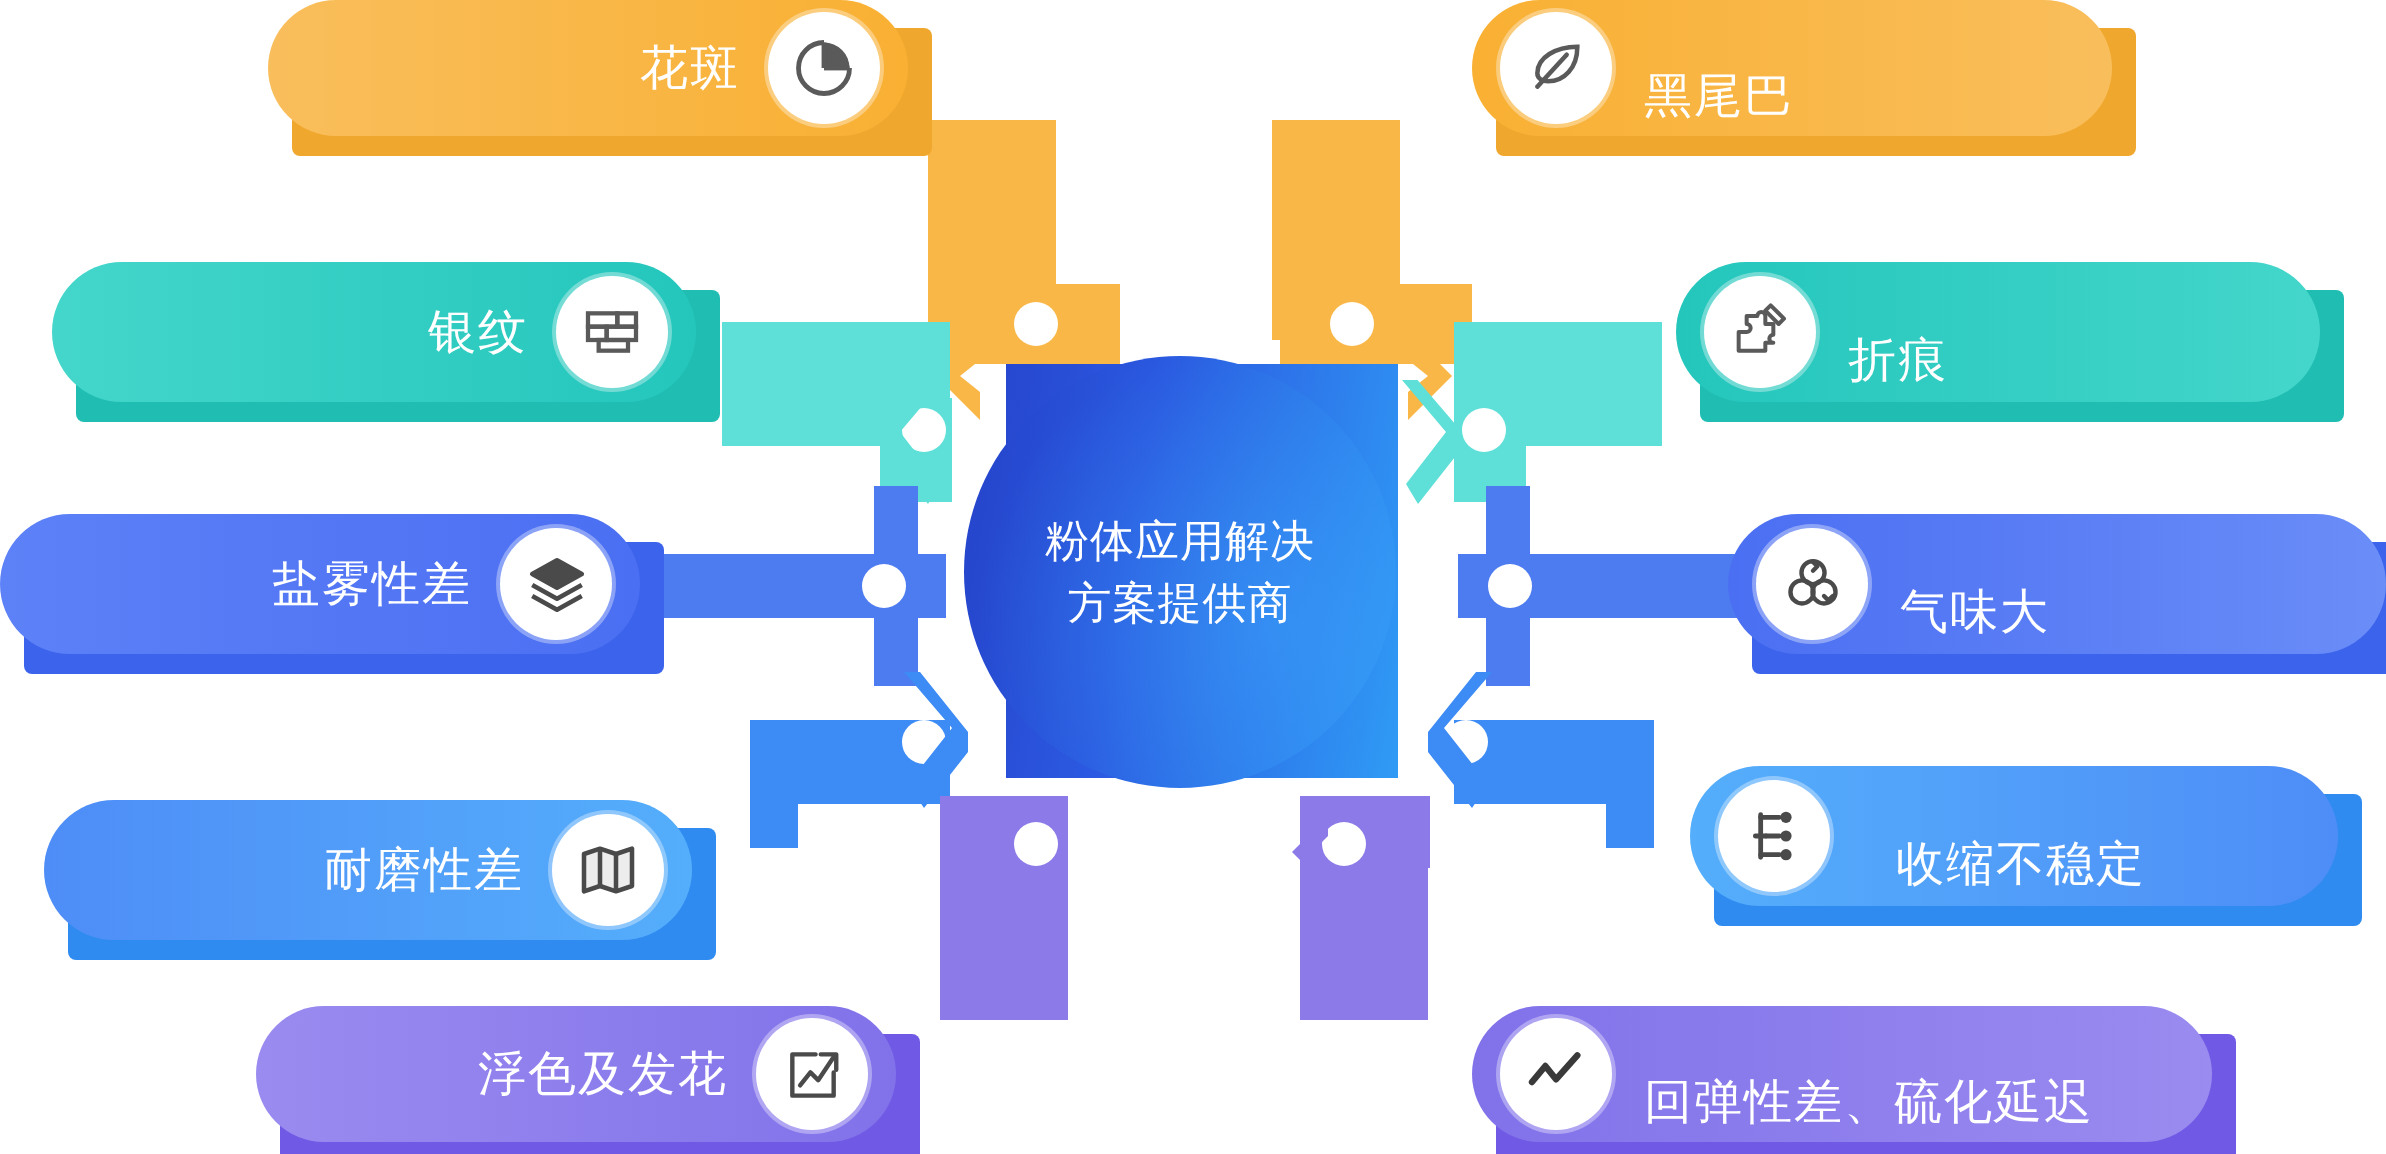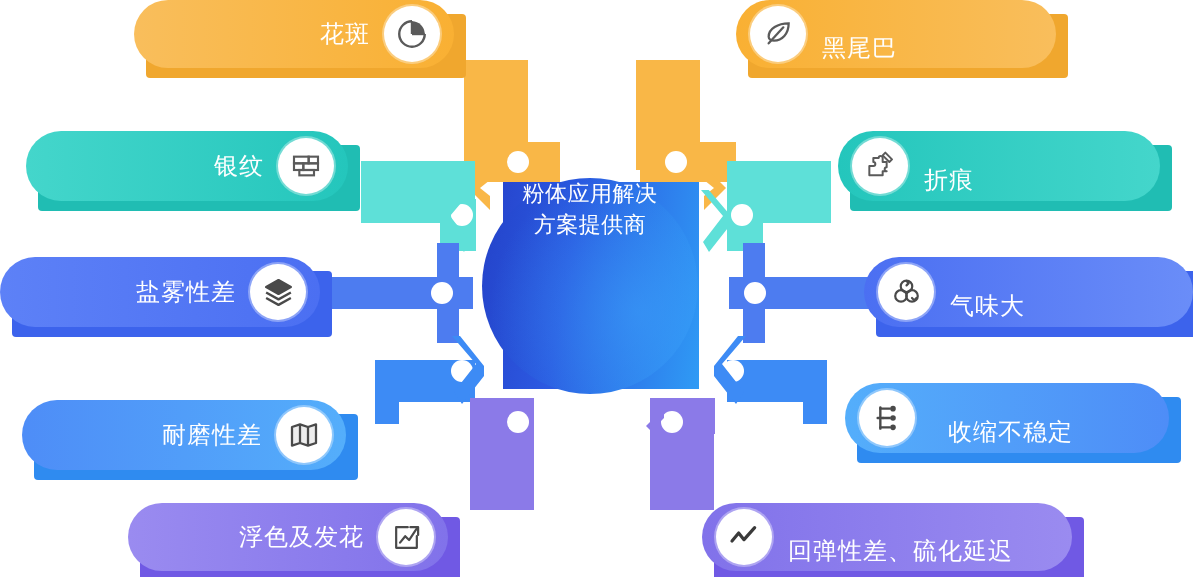--- a/index.html
+++ b/index.html
@@ -27,21 +27,21 @@
     background:linear-gradient(100deg,#2747cf 0%,#2c5ae2 35%,#2f9bf5 100%);
   }
   .center-circle{
     position:absolute;left:482px;top:178px;width:216px;height:216px;
     border-radius:50%;
     background:radial-gradient(circle at 72% 62%, rgba(60,160,250,.55) 0%, rgba(38,80,220,0) 72%),
                linear-gradient(100deg,#2442c9 0%,#2a59e0 40%,#2f9bf5 100%);
   }
   .center-label{
     position:absolute;left:482px;top:178px;width:216px;height:216px;
-    display:flex;justify-content:center;
+    display:flex;align-items:center;justify-content:center;
     color:#ffffff;font-size:22px;line-height:31px;text-align:center;
     letter-spacing:.5px;
   }
   
   .pill-wrap{position:absolute;}
   .pill-back{
     position:absolute;left:12px;top:14px;right:-12px;bottom:-10px;
     border-radius:4px;
   }
   .pill{
@@ -272,21 +272,21 @@
           <path d="M7 19 L14 19"></path>
           <circle cx="16.5" cy="5" r="2.1" fill="#4a4a4a" stroke="none"></circle>
           <circle cx="16.5" cy="12" r="2.1" fill="#4a4a4a" stroke="none"></circle>
           <circle cx="16.5" cy="19" r="2.1" fill="#4a4a4a" stroke="none"></circle>
         </svg>
       </span>
       <span class="pill-text">收缩不稳定</span>
     </div>
   </div>
 
-  <div class="pill-wrap" style="left:702px;top:503px;width:370px;height:68px;">
+  <div class="pill-wrap" style="left:736px;top:503px;width:370px;height:68px;">
     <div class="pill-back" style="background:#7059E4;"></div>
     <div class="pill right" style="background:linear-gradient(90deg,#8172EA 0%,#9A8BF0 100%);">
       <span class="badge">
         <svg width="32" height="32" viewBox="0 0 24 24" fill="none" stroke="#3a3a3a" stroke-width="2.4" stroke-linecap="round" stroke-linejoin="round">
           <path d="M3 15 L8 9 L12 14 L20 5"></path>
         </svg>
       </span>
       <span class="pill-text">回弹性差、硫化延迟</span>
     </div>
   </div>

